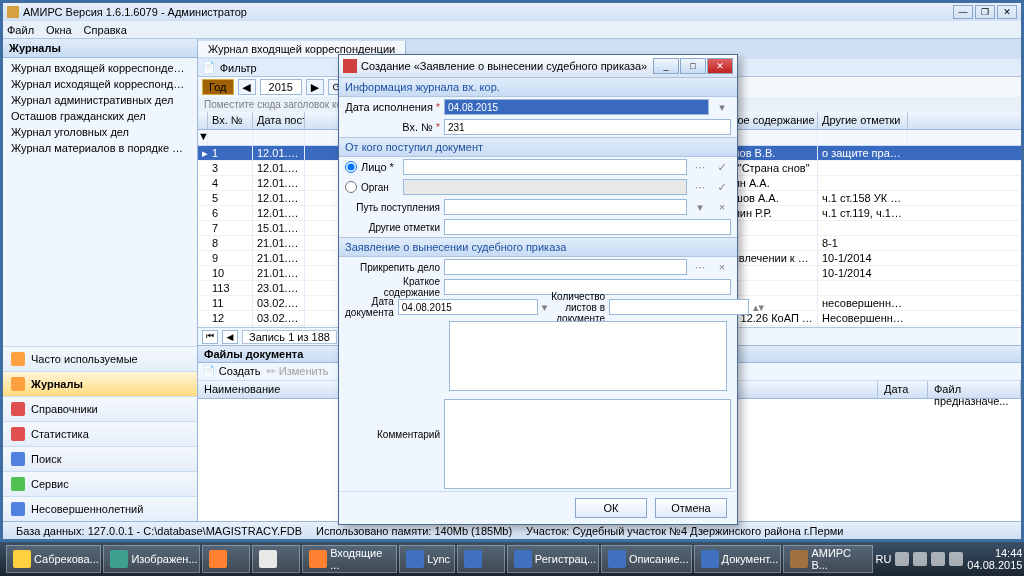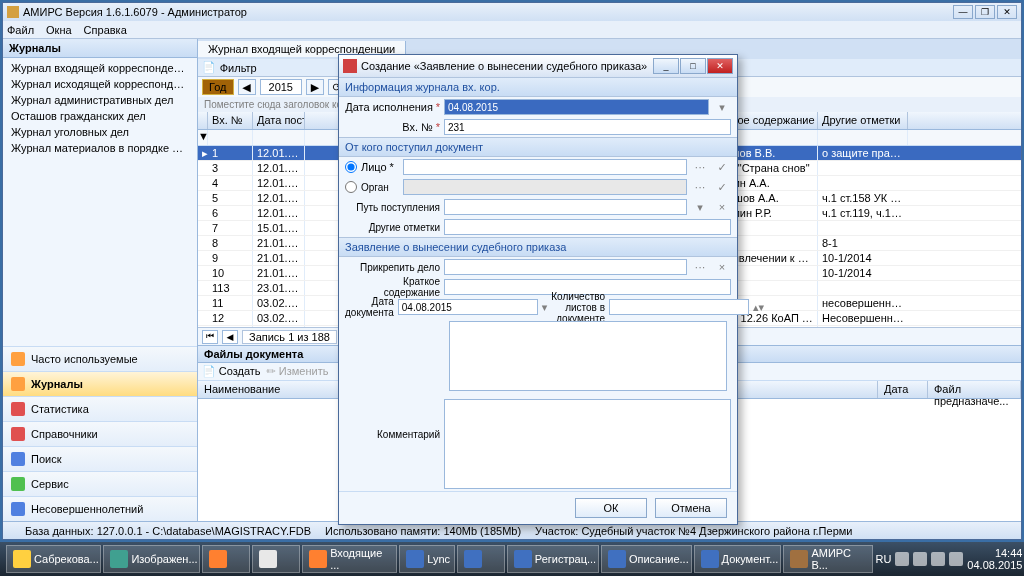--- a/index.html
+++ b/index.html
@@ -63,21 +63,21 @@
   .record-nav .rec-info { padding: 0 6px; border: 1px solid #b0c4de; background: #fff; }
   
   .files-section { }
   .files-header { background: linear-gradient(to bottom, #e0ecfa, #c8dcf4); padding: 2px 6px; font-weight: bold; border-top: 1px solid #9ab8dc; border-bottom: 1px solid #9ab8dc; }
   .files-toolbar { padding: 2px 4px; display: flex; gap: 6px; background: #f0f6fd; border-bottom: 1px solid #c8dcf4; }
   .files-toolbar span { cursor: pointer; }
   .files-grid { height: 140px; background: #fff; }
   .files-grid-header { display: flex; background: linear-gradient(to bottom, #f0f6fd, #d0e0f4); border-bottom: 1px solid #9ab8dc; height: 18px; }
   .files-grid-header div { padding: 2px 6px; border-right: 1px solid #b0c4de; }
   
-  .statusbar { height: 18px; background: linear-gradient(to bottom, #e8f0fa, #d0e0f4); border-top: 1px solid #9ab8dc; display: flex; align-items: center; font-size: 10px; padding: 0 22px; gap: 14px; }
+  .statusbar { height: 18px; background: linear-gradient(to bottom, #e8f0fa, #d0e0f4); border-top: 1px solid #9ab8dc; display: flex; align-items: center; font-size: 10px; padding: 0 13px; gap: 14px; }
   
   
   .taskbar { position: absolute; left: 0; right: 0; bottom: 0; height: 34px; background: linear-gradient(to bottom, rgba(60,60,60,0.6), rgba(20,20,20,0.8)); display: flex; align-items: center; padding: 0 4px; gap: 2px; }
   .start-btn { width: 36px; height: 30px; background: radial-gradient(circle, #88d0ff 20%, #2060a0 70%); border-radius: 50%; cursor: pointer; }
   .task-item { height: 28px; min-width: 48px; max-width: 140px; padding: 0 6px; background: rgba(255,255,255,0.15); border: 1px solid rgba(255,255,255,0.3); display: flex; align-items: center; gap: 3px; color: #fff; font-size: 10px; cursor: pointer; overflow: hidden; }
   .task-icon { width: 18px; height: 18px; background: #60a0e0; border-radius: 2px; flex-shrink: 0; }
   .task-icon.orange { background: #ff8030; }
   .task-icon.yellow { background: #ffd040; }
   .task-icon.white { background: #e8e8e8; }
   .task-icon.blue { background: #4070c0; }
@@ -152,25 +152,25 @@
           <div class="sidebar-section">
             <div class="side-icon orange"></div>
             <span>Часто используемые</span>
           </div>
           <div class="sidebar-section active">
             <div class="side-icon yellow"></div>
             <span>Журналы</span>
           </div>
           <div class="sidebar-section">
             <div class="side-icon red"></div>
+            <span>Справочники</span>
+          </div>
+          <div class="sidebar-section">
+            <div class="side-icon red"></div>
             <span>Статистика</span>
-          </div>
-          <div class="sidebar-section">
-            <div class="side-icon red"></div>
-            <span>Справочники</span>
           </div>
           <div class="sidebar-section">
             <div class="side-icon blue"></div>
             <span>Поиск</span>
           </div>
           <div class="sidebar-section">
             <div class="side-icon green"></div>
             <span>Сервис</span>
           </div>
           <div class="sidebar-section">

